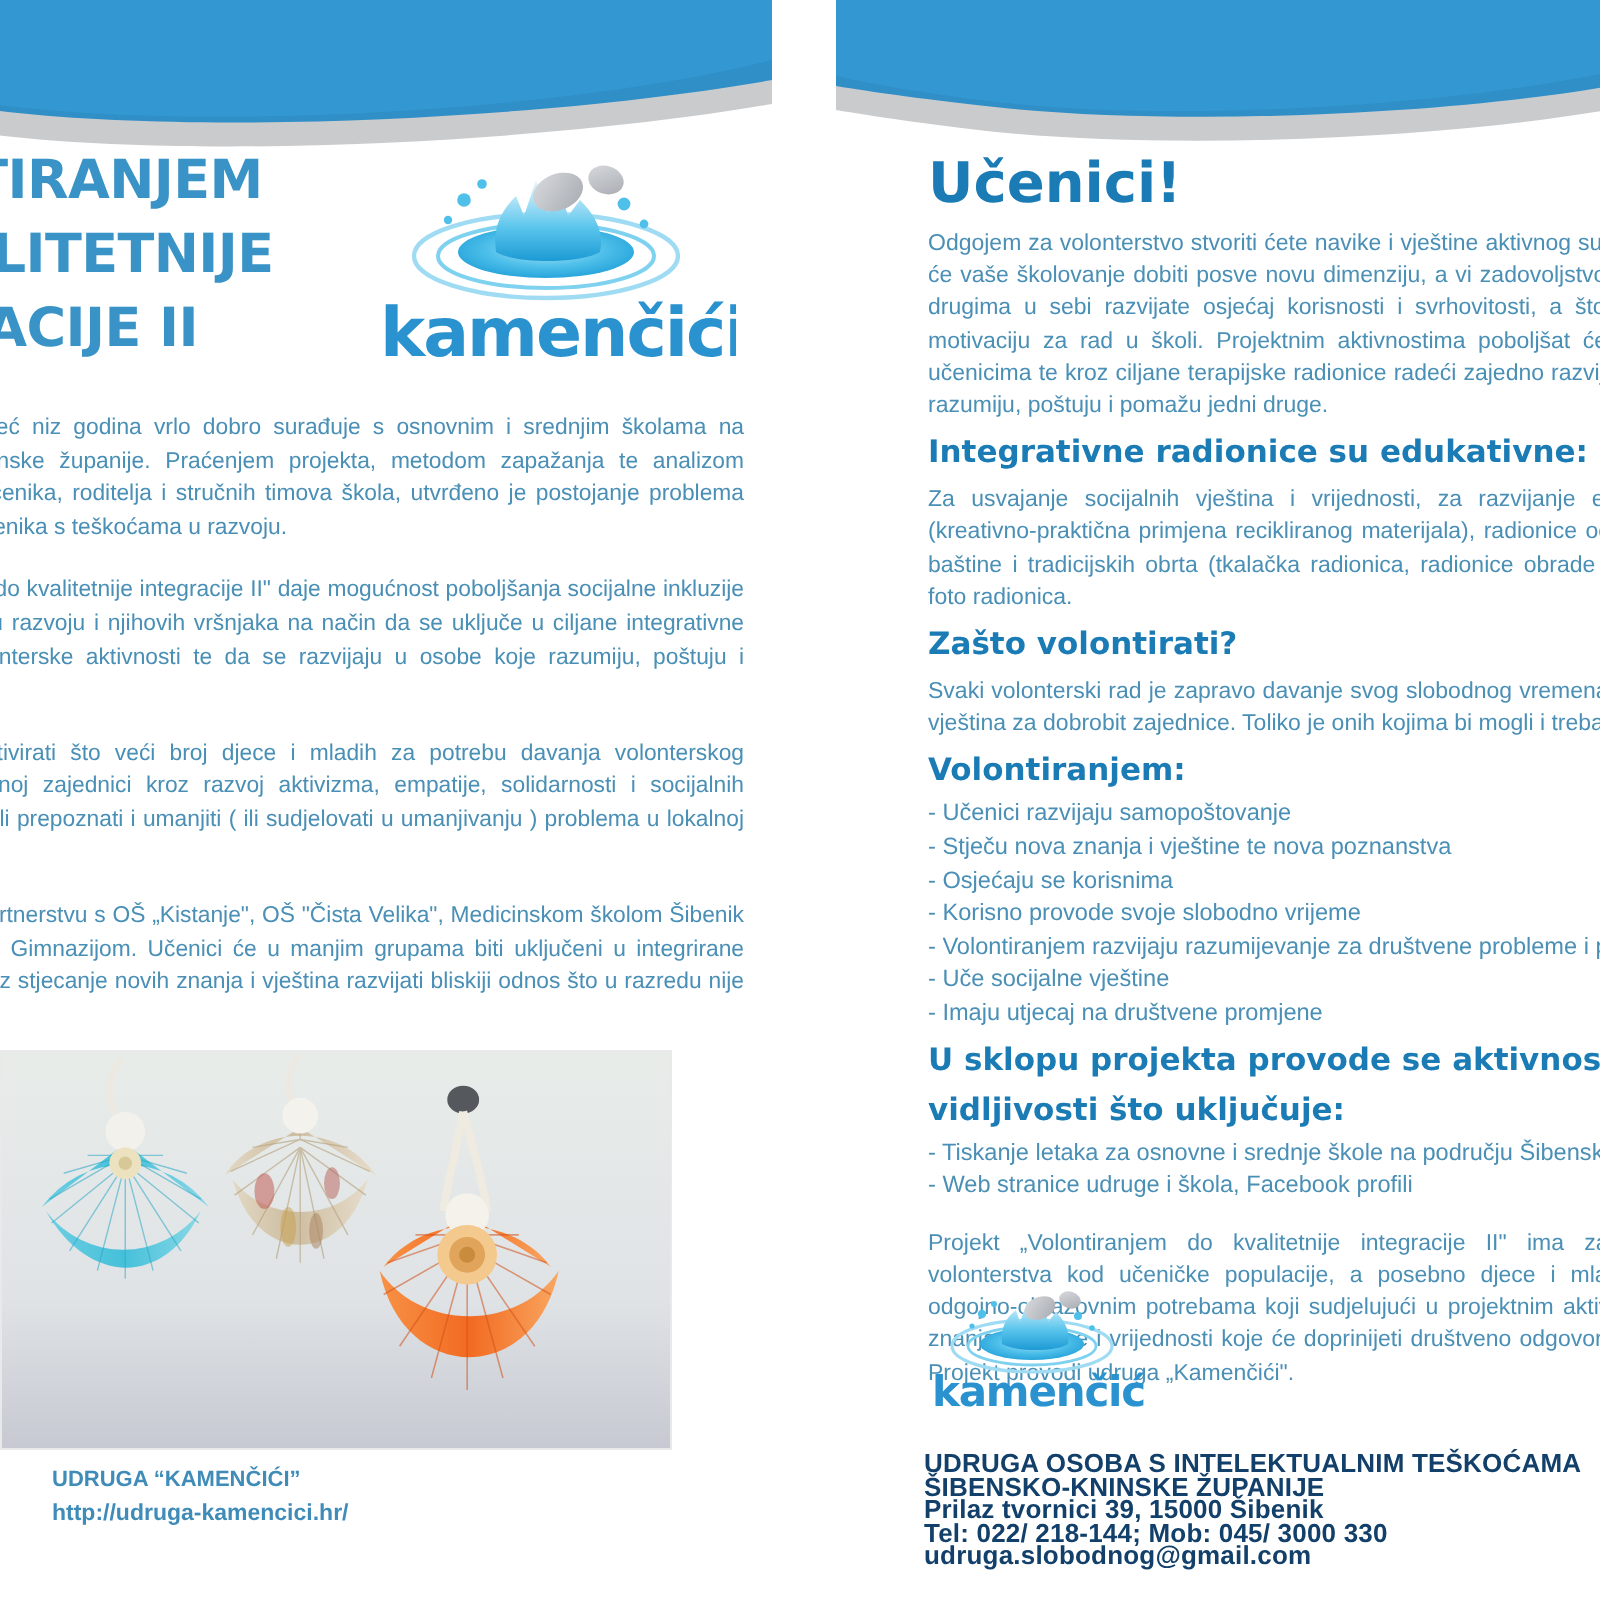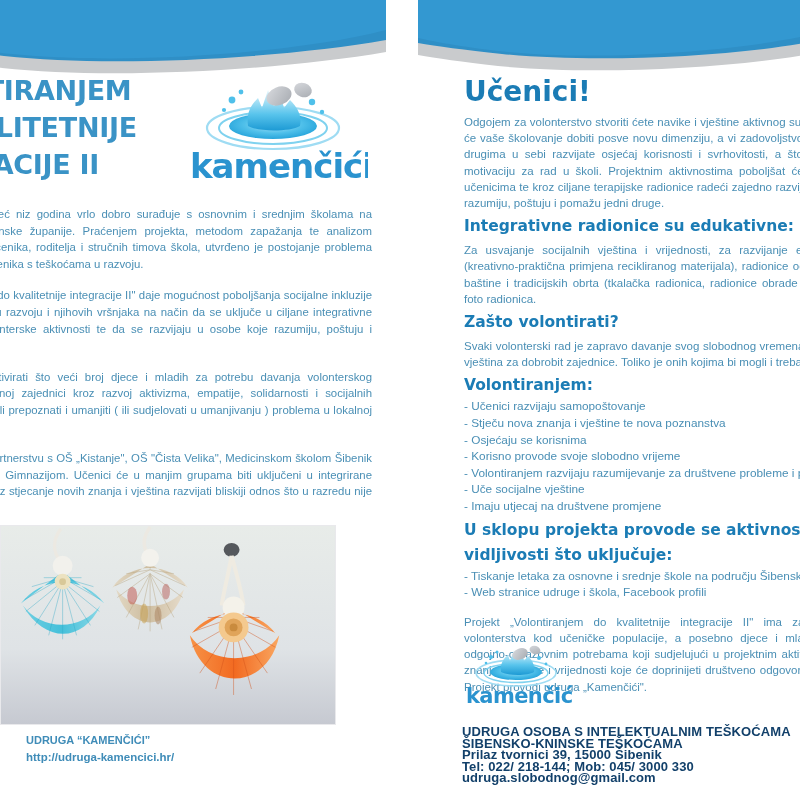--- a/index.html
+++ b/index.html
@@ -407,19 +407,19 @@
       <circle cx="79" cy="13" r="2" fill="#4fc0ea"></circle>
       <circle cx="86" cy="19" r="1.4" fill="#4fc0ea"></circle>
       <ellipse cx="60" cy="9" rx="8" ry="5.5" fill="url(#stone2)" transform="rotate(-22 60 9)"></ellipse>
       <ellipse cx="75" cy="5" rx="5.5" ry="4.2" fill="url(#stone2)" transform="rotate(18 75 5)"></ellipse>
       <text x="6" y="58" font-family="DejaVu Sans, sans-serif" font-size="21" font-weight="bold" fill="#2a93cf" letter-spacing="-0.6">kamenčići</text>
     </svg>
   </div>
 
   <div class="contact">
     <div>UDRUGA OSOBA S INTELEKTUALNIM TEŠKOĆAMA</div>
-    <div>ŠIBENSKO-KNINSKE TEŠKOĆAMA</div>
+    <div>ŠIBENSKO-KNINSKE ŽUPANIJE</div>
     <div>Prilaz tvornici 39, 15000 Šibenik</div>
     <div>Tel: 022/ 218-144; Mob: 045/ 3000 330</div>
     <div>udruga.slobodnog@gmail.com</div>
   </div>
 
 </div>
 
 </body></html>

